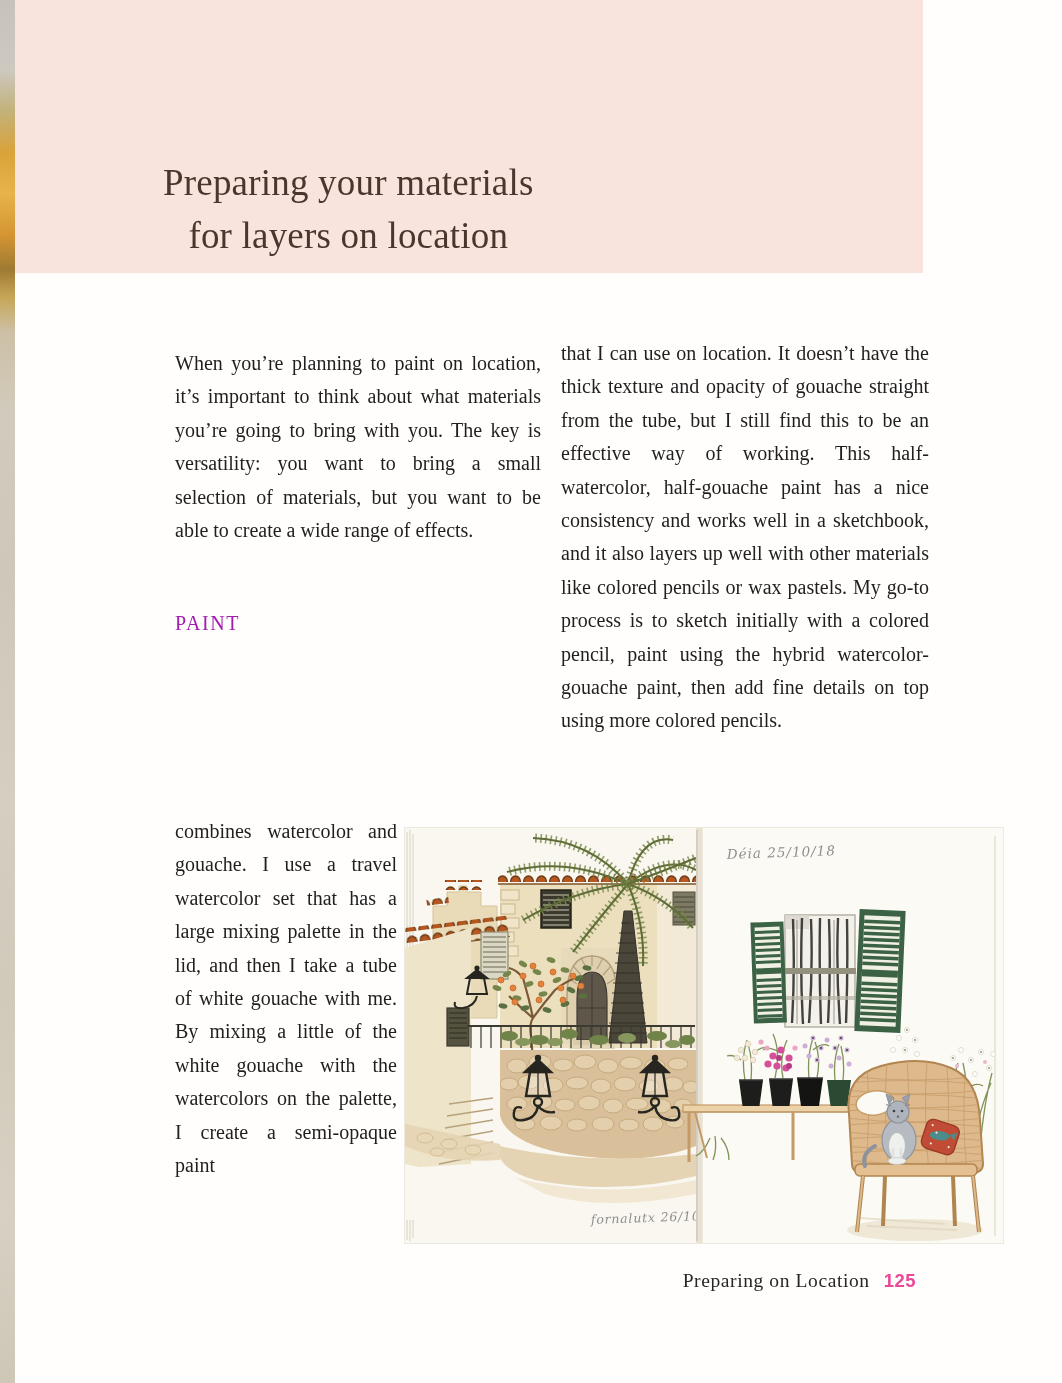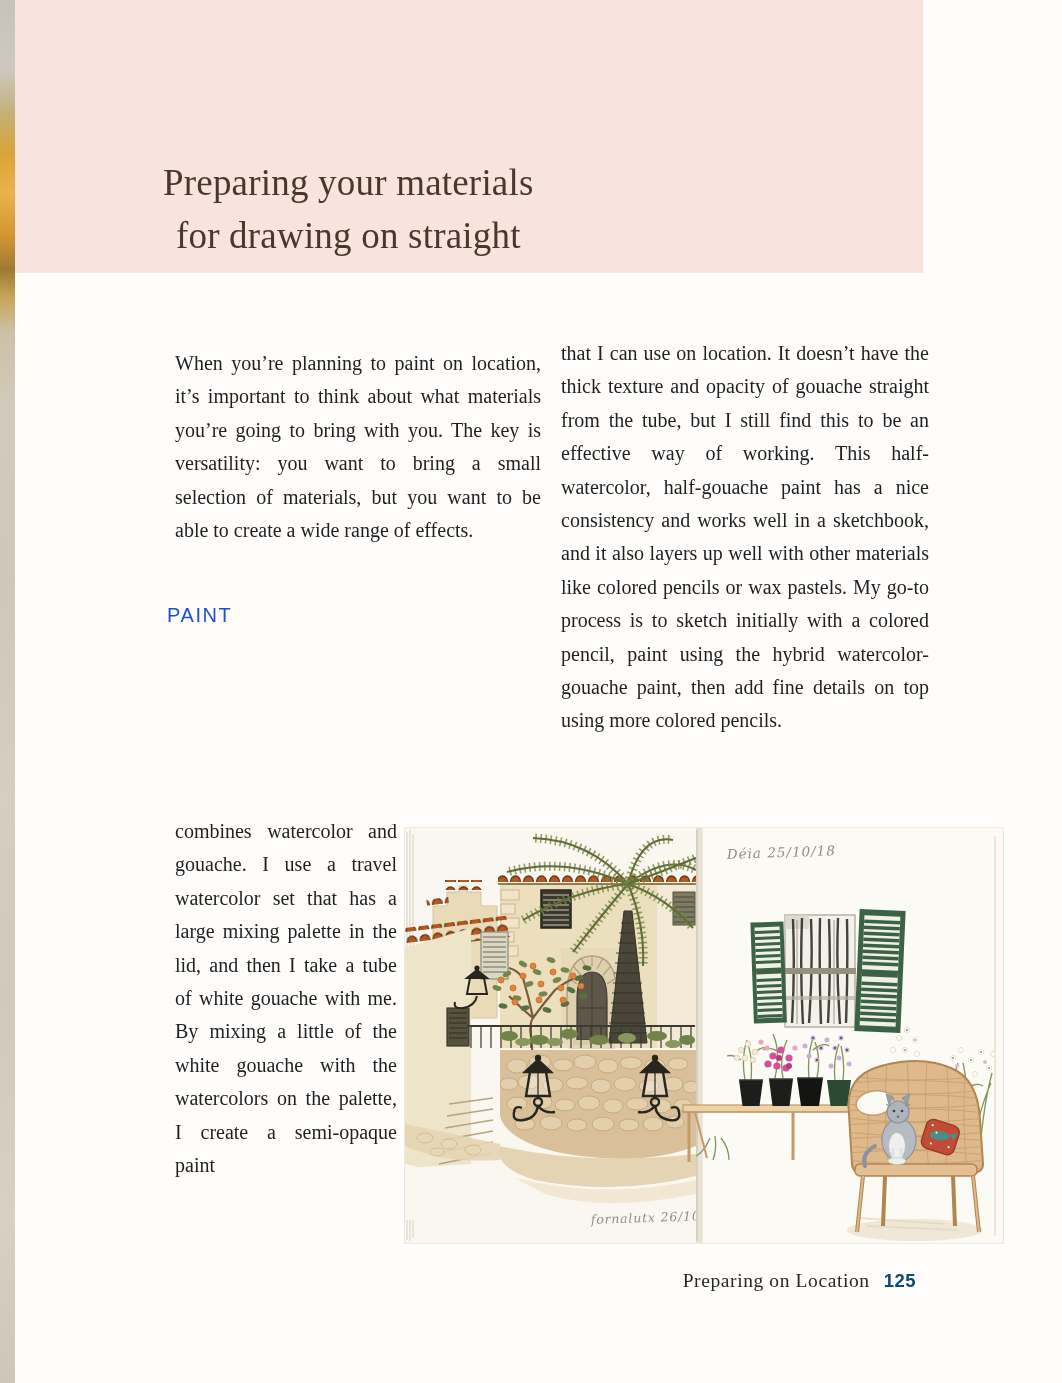--- a/index.html
+++ b/index.html
@@ -10,43 +10,43 @@
       #e7b34a 14%,#d49532 17%,#9e7a33 19.5%,#c7a658 21.5%,#cdc0a6 24%,#d2cbbd 30%,
       #cfc8ba 42%,#d5cec1 58%,#d1c9ba 72%,#d8d0c2 88%,#cec6b7 100%);}
   .banner{position:absolute;left:15px;top:0;width:908px;height:273px;background:#f9e4dd;}
   .title{position:absolute;left:148px;top:156px;margin:0;font-weight:normal;
          font-size:37px;line-height:53px;color:#4b362d;letter-spacing:.2px;
          font-family:"Liberation Serif",serif;text-align:center;}
   .title span{display:block;}
   .para{position:absolute;margin:12px;font-size:20px;line-height:33.4px;color:#1f1f1f;
         text-align:justify;}
   .p1{left:163px;top:335px;width:366px;}
-  .paint{position:absolute;left:163px;top:600px;margin:4px;font-family:Liberation Sans, sans-serif;
-         font-size:20px;font-weight:400;letter-spacing:1.6px;color:#1d4ed8;}
+  .paint{position:absolute;left:163px;top:600px;margin:12px;font-family:Liberation Serif, serif;
+         font-size:20px;font-weight:400;letter-spacing:1.6px;color:#a21caf;}
   .p2a{left:163px;top:636px;width:366px;}
   .p2b{left:163px;top:803px;width:222px;}
   .col2{left:549px;top:325px;width:368px;}
   figure.art{position:absolute;left:405px;top:828px;width:598px;height:415px;margin:0;
              outline:1px solid #eceadf;}
   .footer{position:absolute;right:146px;top:1270px;font-size:19.5px;color:#262626;
           letter-spacing:.6px;white-space:nowrap;}
   .pgnum{font-family:"Liberation Sans",sans-serif;font-weight:bold;font-size:18.5px;
-         color:#0c4a6e;margin-left:14px;letter-spacing:.5px;}
+         color:#ec4899;margin-left:14px;letter-spacing:.5px;}
 </style>
 </head>
 <body>
 
 <div class="sheet">
 
   <div class="edge-strip"></div>
 
   <header class="banner">
     <h1 class="title">
       <span>Preparing your materials</span>
-      <span>for drawing on straight</span>
+      <span>for layers on location</span>
     </h1>
   </header>
 
   <p class="para p1">When you’re planning to paint on location, it’s important to think about what materials you’re going to bring with you. The key is versatility: you want to bring a small selection of materials, but you want to be able to create a wide range of effects.</p>
   <h2 class="paint">PAINT</h2>
   <p class="para p2b">combines watercolor and gouache. I use a travel watercolor set that has a large mixing palette in the lid, and then I take a tube of white gouache with me. By mixing a little of the white gouache with the watercolors on the palette, I create a semi-opaque paint</p>
   <p class="para col2">that I can use on location. It doesn’t have the thick texture and opacity of gouache straight from the tube, but I still find this to be an effective way of working. This half-watercolor, half-gouache paint has a nice consistency and works well in a sketchbook, and it also layers up well with other materials like colored pencils or wax pastels. My go-to process is to sketch initially with a colored pencil, paint using the hybrid watercolor-gouache paint, then add fine details on top using more colored pencils.</p>
 
   <figure class="art">
   <svg viewBox="0 0 598 415" width="598" height="415" xmlns="http://www.w3.org/2000/svg">

